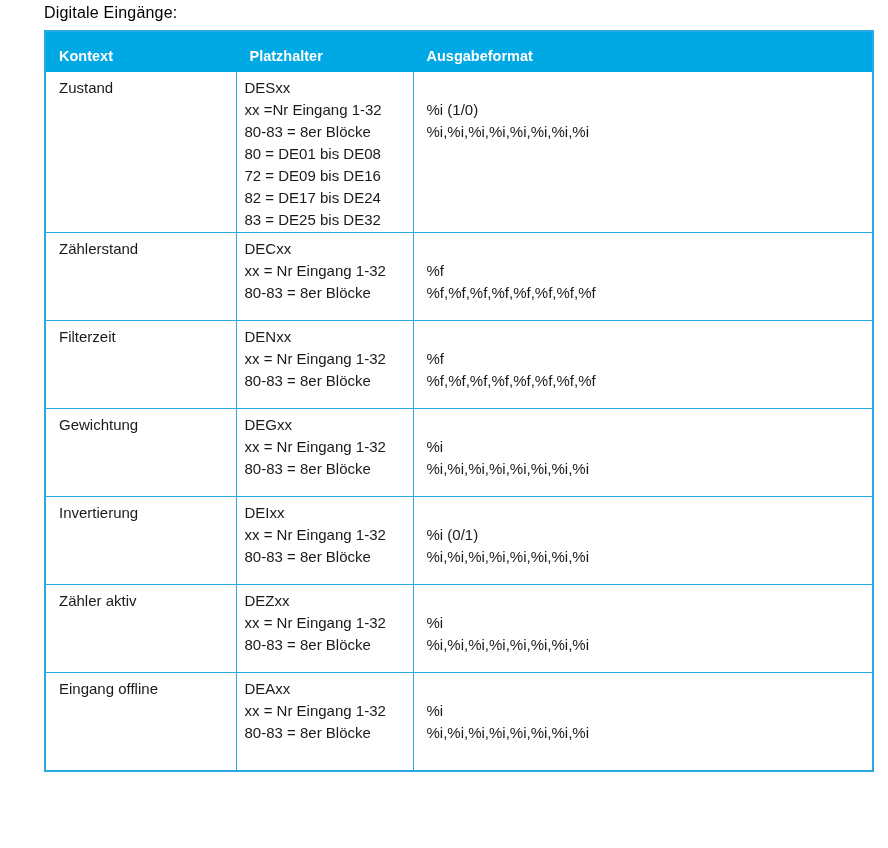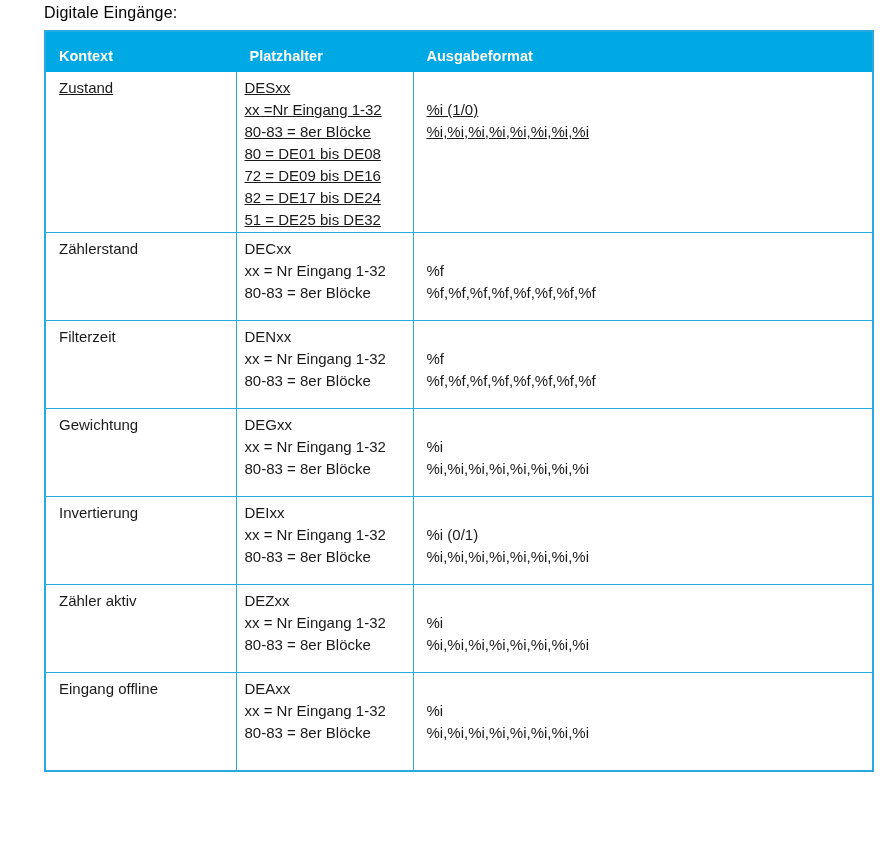--- a/index.html
+++ b/index.html
@@ -47,21 +47,21 @@
     border: 1.5px solid #00a8e4;
   }
   table.data-table td {
     border: 1.5px solid #29a9e2;
     vertical-align: top;
     font-size: 15px;
     padding: 5px 6px 16px 13px;
   }
   table.data-table td:nth-child(2) { padding-left: 8px; }
   table.data-table td:nth-child(3) { }
-  table.data-table tr.tall td { padding-bottom: 1px; text-decoration: underline; }
+  table.data-table tr.tall td { padding-bottom: 1px; }
   table.data-table tbody tr:last-child td { padding-bottom: 26px; }
   table.data-table { border: 2px solid #29a9e2; }
 
   .line {
     min-height: 22px;
     line-height: 22px;
     white-space: pre;
   }
 </style>
 </head>
@@ -90,21 +90,21 @@
         <div class="line">Zustand</div>
       </td>
       <td>
         <div>
               <div class="line">DESxx</div>
               <div class="line">xx =Nr Eingang 1-32</div>
               <div class="line">80-83 = 8er Blöcke</div>
               <div class="line">80 = DE01 bis DE08</div>
               <div class="line">72 = DE09 bis DE16</div>
               <div class="line">82 = DE17 bis DE24</div>
-              <div class="line">51 = DE25 bis DE32</div>
+              <div class="line">83 = DE25 bis DE32</div>
             </div>
       </td>
       <td>
         <div>
               <div class="line"></div>
               <div class="line">%i (1/0)</div>
               <div class="line">%i,%i,%i,%i,%i,%i,%i,%i</div>
             </div>
       </td>
     </tr>

